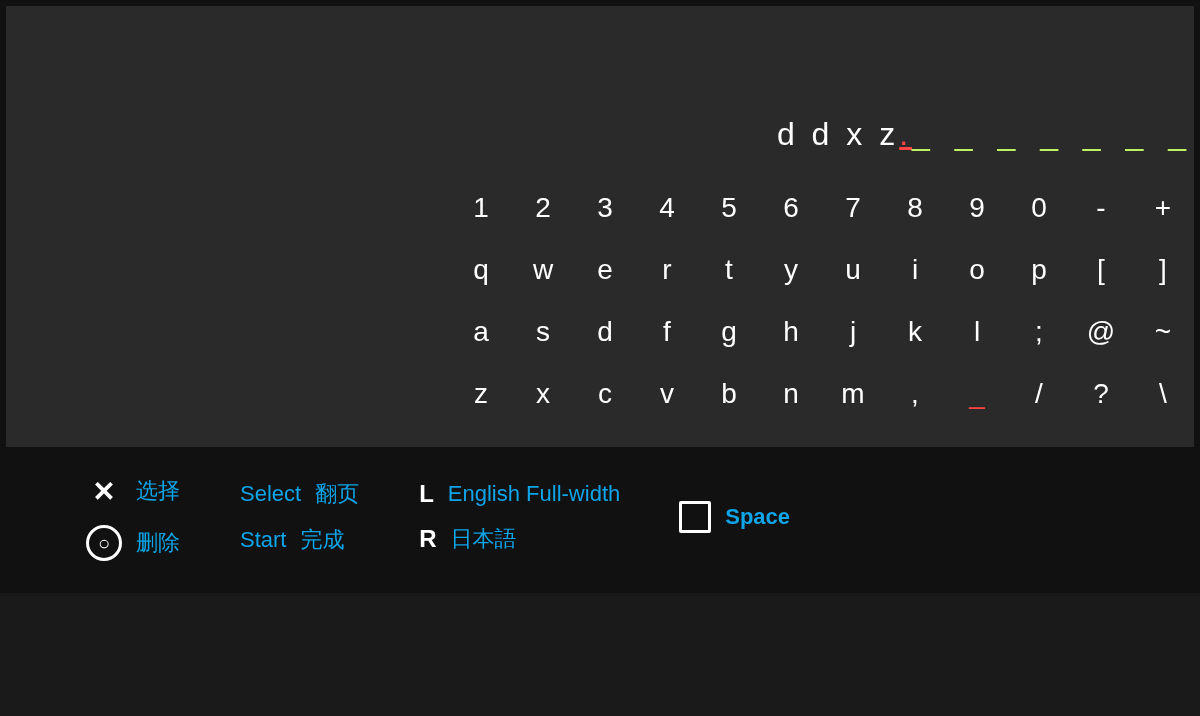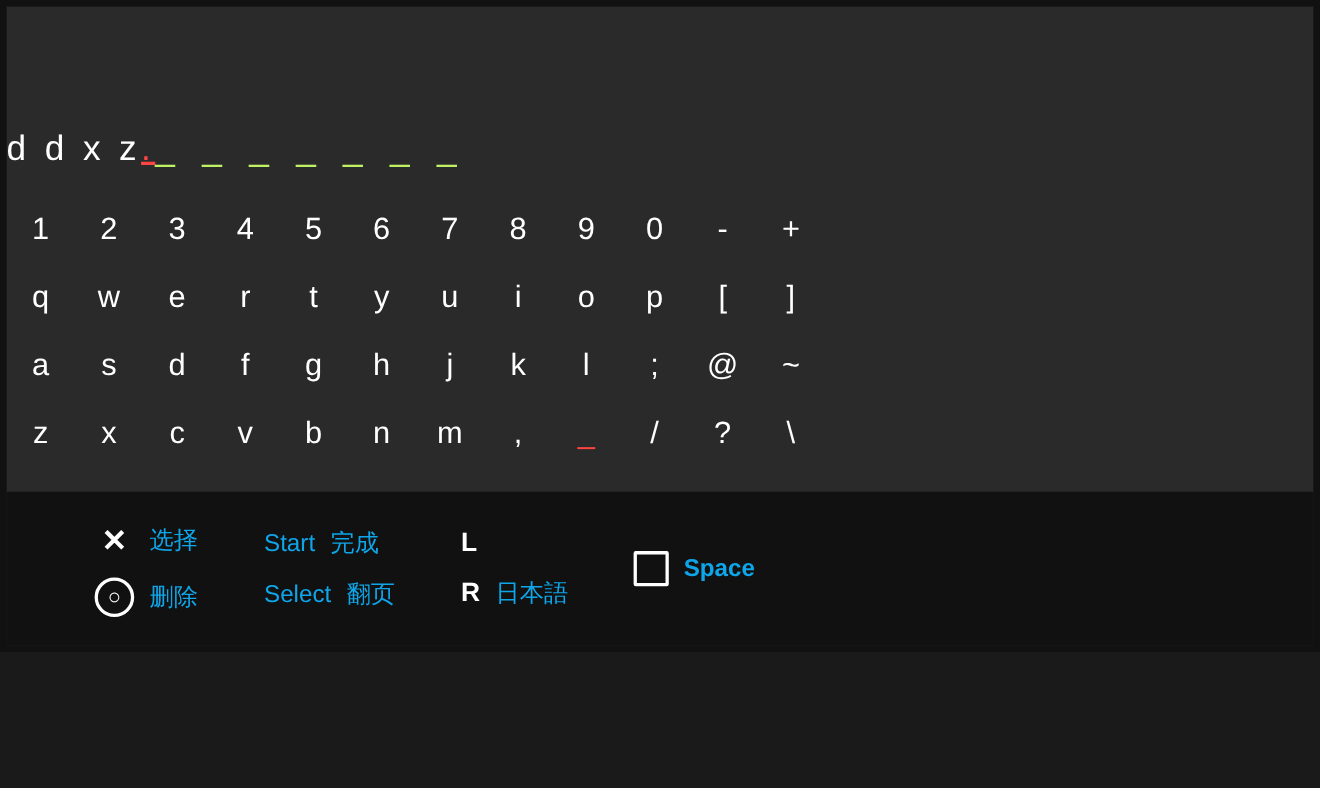--- a/index.html
+++ b/index.html
@@ -14,21 +14,21 @@
     }
 
     .screen-border {
       width: 1200px;
       height: 593px;
       background: #2a2a2a;
       border: 6px solid #111;
       position: relative;
       display: flex;
       flex-direction: column;
-      align-items: flex-start;
+      align-items: flex-end;
     }
 
     
     .input-display {
       margin-top: 110px;
       font-size: 32px;
       font-weight: 300;
       letter-spacing: 4px;
       color: #ffffff;
       display: flex;
@@ -250,32 +250,33 @@
         <span class="btn-label">选择</span>
       </div>
       <div class="control-item">
         <div class="btn-icon circle">○</div>
         <span class="btn-label">删除</span>
       </div>
     </div>
 
     <div class="divider-group">
       <div class="control-item">
+        <span class="btn-label">Select</span>
+        <span class="btn-label">翻页</span>
+      </div>
+      <div class="control-item">
         <span class="btn-label">Start</span>
         <span class="btn-label">完成</span>
       </div>
-      <div class="control-item">
-        <span class="btn-label">Select</span>
-        <span class="btn-label">翻页</span>
-      </div>
     </div>
 
     <div class="lr-group">
       <div class="control-item">
         <span class="letter-btn">L</span>
+        <span class="btn-label">English Full-width</span>
       </div>
       <div class="control-item">
         <span class="letter-btn">R</span>
         <span class="btn-label">日本語</span>
       </div>
     </div>
 
     <div class="space-group">
       <div class="control-item">
         <div class="btn-icon square" style="width:32px;height:32px;"></div>

